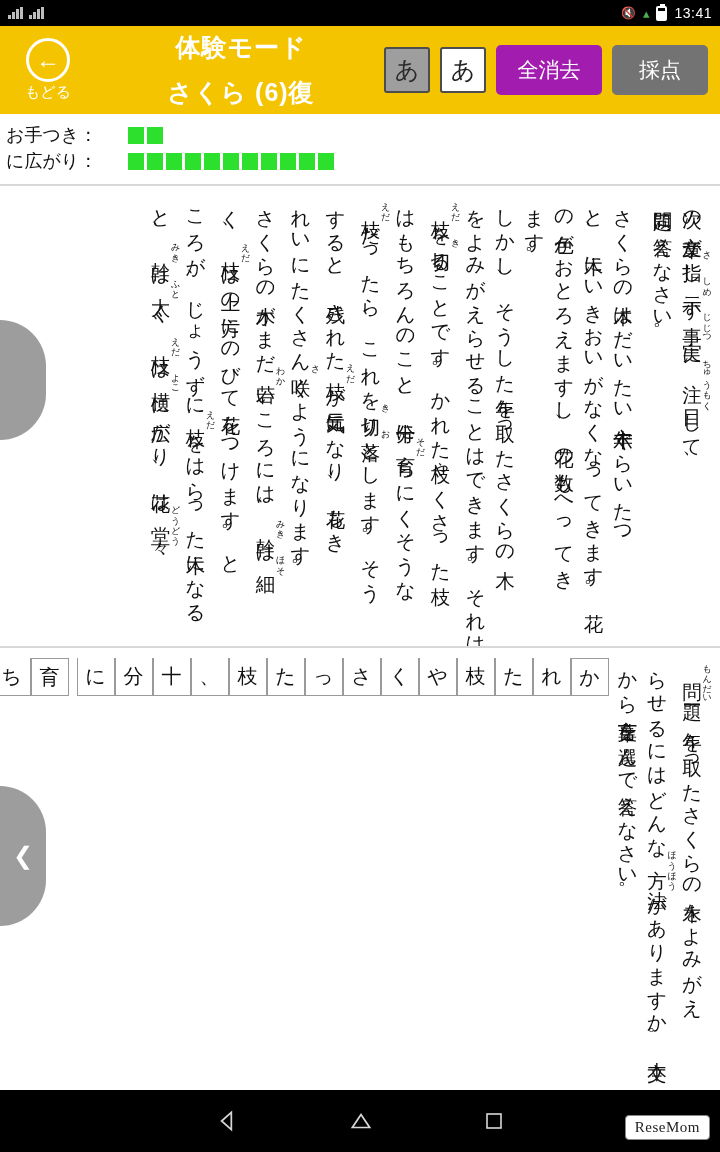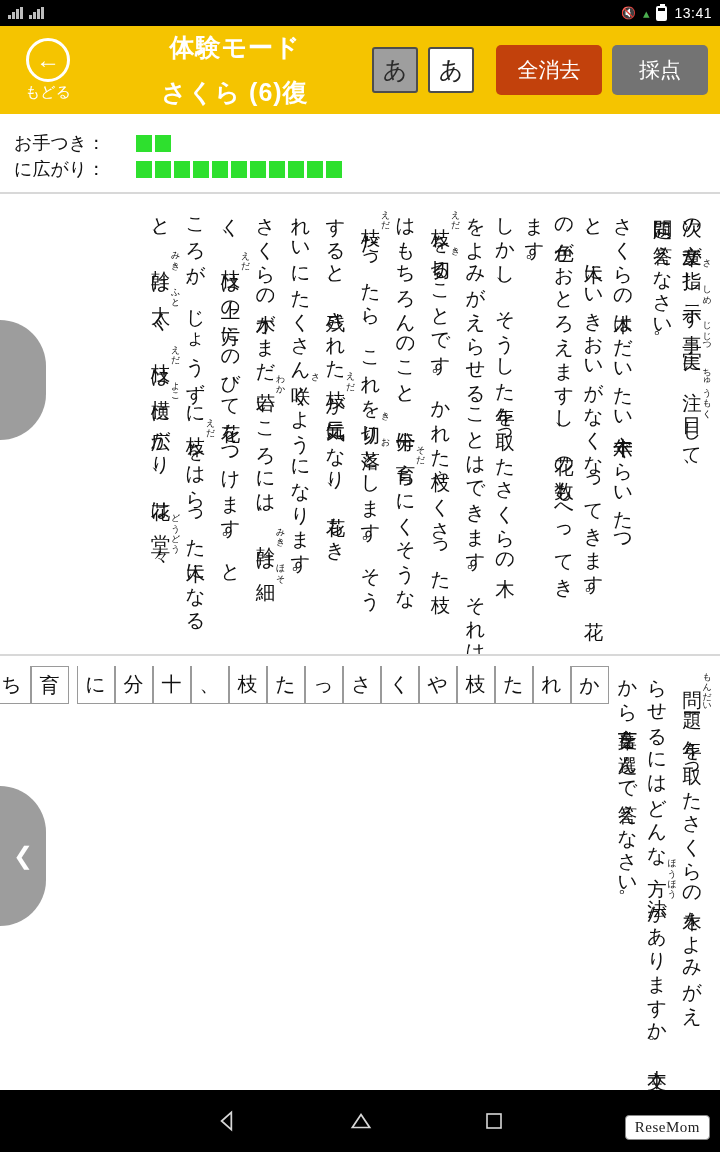--- a/index.html
+++ b/index.html
@@ -61,25 +61,25 @@
     display: flex; align-items: center; justify-content: center;
     font-size: 24px; cursor: pointer; font-family: "DejaVu Sans", sans-serif;
   }
   .kana-btn.dark { background: #9e9e9e; color: #2b2b2b; border-color: #4d4d4d; }
   .kana-btn.light { background: #fff; color: #222; border-color: #4d4d4d; }
   .pill-btn {
     height: 50px; border-radius: 5px; color: #fff; font-size: 21px;
     display: flex; align-items: center; justify-content: center;
     padding: 0 16px; cursor: pointer; font-weight: normal;
   }
-  .pill-btn.red { background: #c2410c; min-width: 106px; margin-left: 12px; }
+  .pill-btn.red { background: #a21caf; min-width: 106px; }
   .pill-btn.blue { background: #737373; min-width: 96px; }
 
   
-  .meters { padding: 8px 14px 6px 14px; margin-top: 8px; }
+  .meters { padding: 8px 14px 6px 6px; }
   .meter-row { display: flex; align-items: center; height: 26px; }
   .meter-label { font-size: 18px; color: #111; width: 122px; }
   .blocks { display: flex; gap: 3px; }
   .blocks i { display: block; width: 16px; height: 17px; background: #2ee02e; }
 
   .divider { height: 2px; background: #d8d8d8; margin: 4px 0 0 0; }
 
   
   .passage {
     position: relative;

